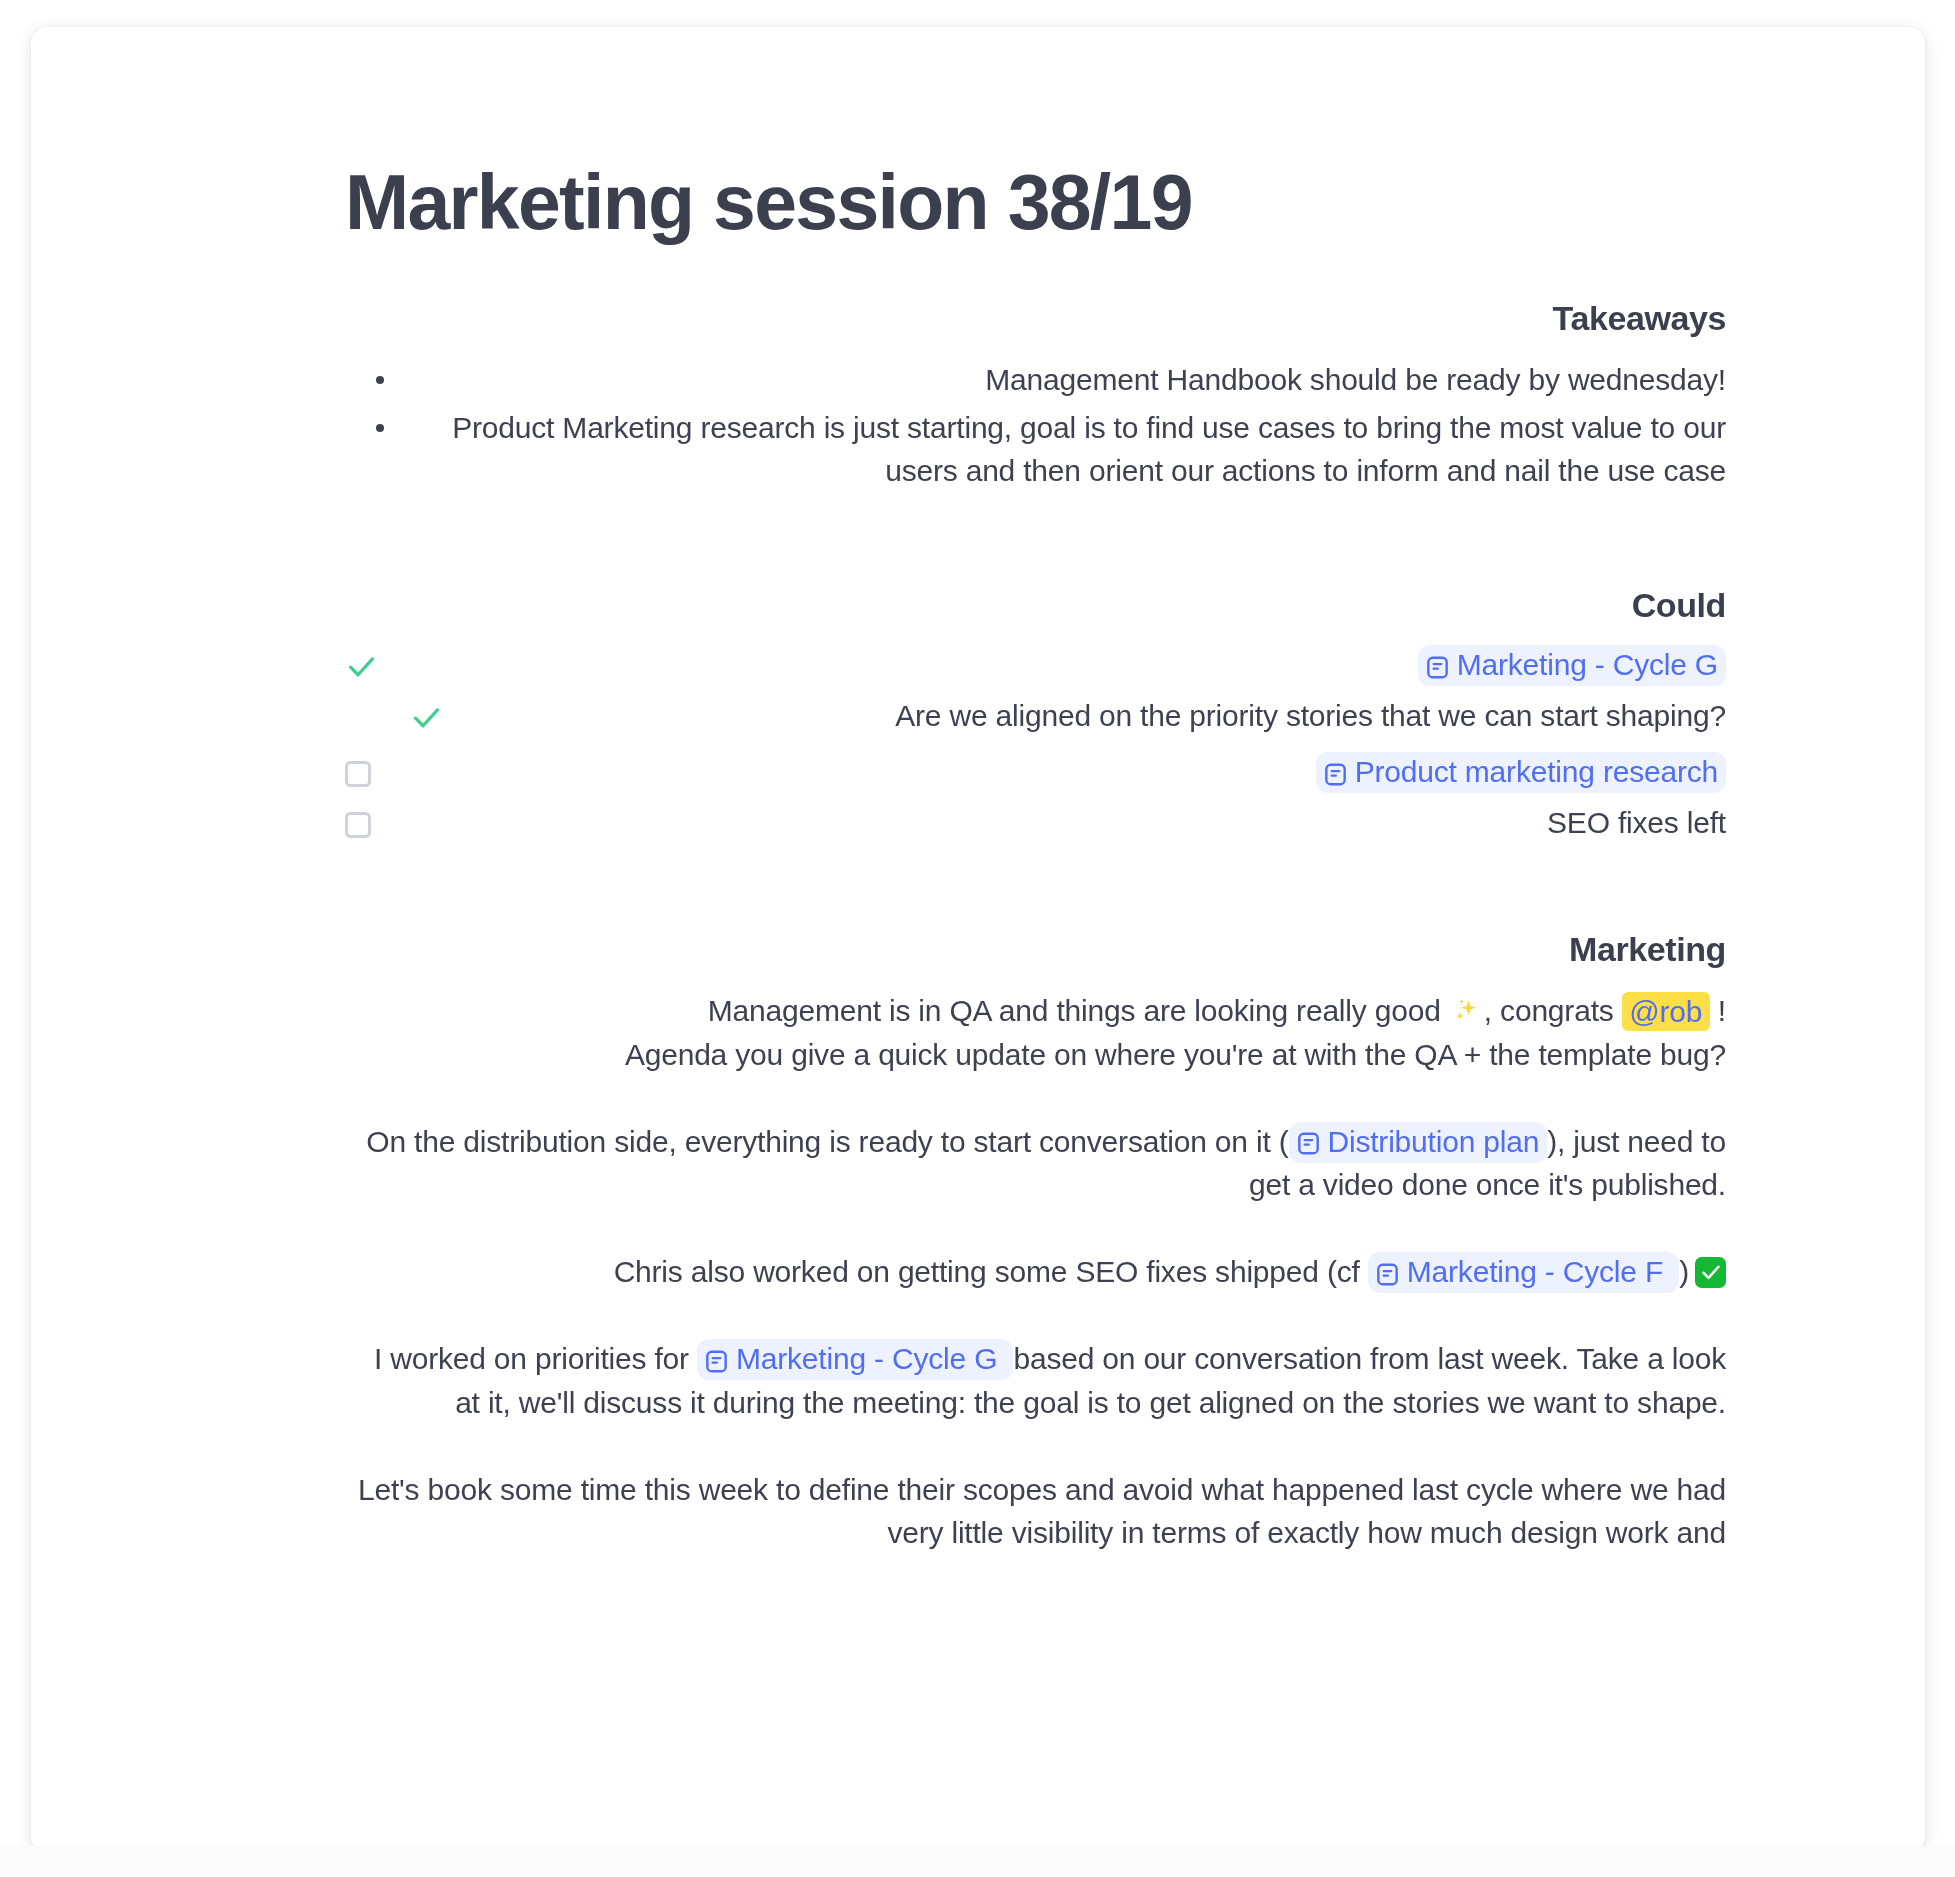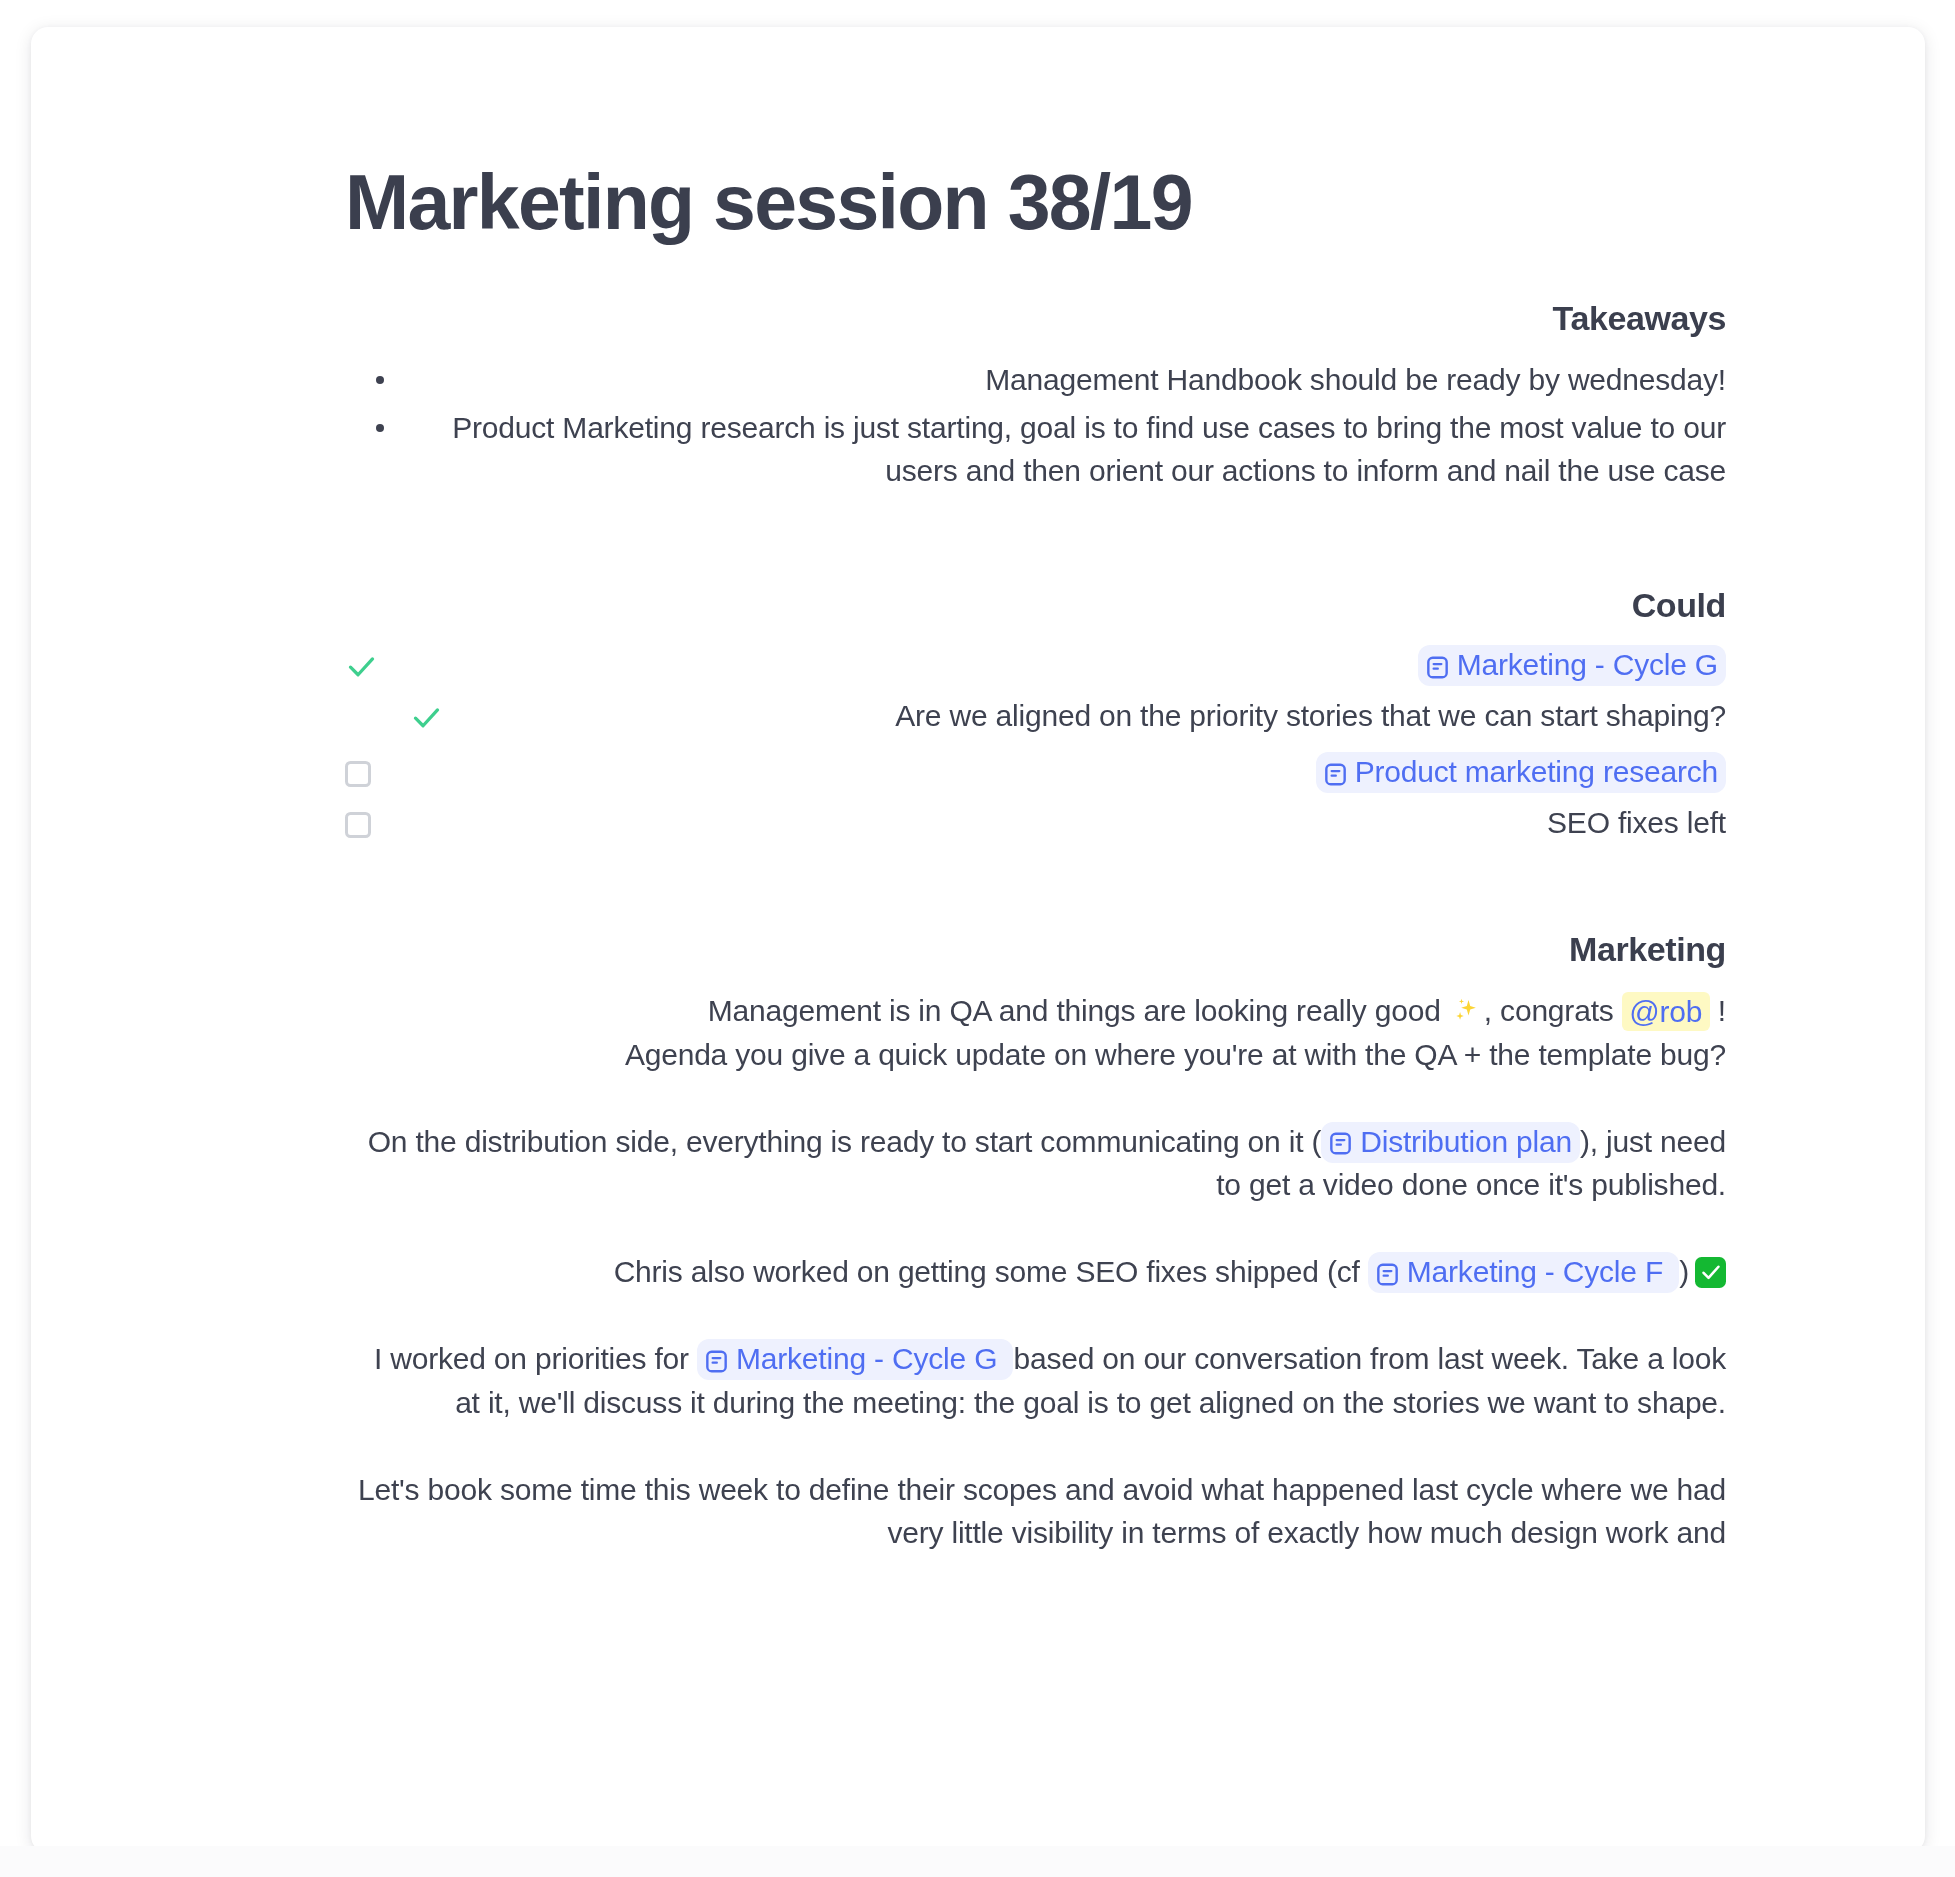--- a/index.html
+++ b/index.html
@@ -158,21 +158,21 @@
     display: inline-block;
     vertical-align: -4.5px;
     width: 25px;
     height: 25px;
     margin-right: 7px;
   }
   .doc-link .page-icon svg { display: block; width: 100%; height: 100%; }
 
   
   .mention {
-    background: #fef9c3;
+    background: #fde047;
     color: #4f6ef2;
     border-radius: 6px;
     padding: 2.5px 7.5px 4px 7.5px;
     font-size: 30px;
     letter-spacing: -0.2px;
   }
 
   
   .emoji-sparkle {
     display: inline-block;
@@ -311,21 +311,21 @@
           </svg>
         </span><span>, congrats</span>
         <span class="mention">@rob</span>
         <span>!</span>
         <span class="nl">Agenda you give a quick update on where you're at with the QA + the template bug?</span>
       </p>
 
       <div class="para-gap"></div>
 
       <p class="body-text para">
-        <span>On the distribution side, everything is ready to start communicating on it (</span><span class="doc-link"><span class="page-icon">
+        <span>On the distribution side, everything is ready to start conversation on it (</span><span class="doc-link"><span class="page-icon">
               <svg viewBox="0 0 24 24" xmlns="http://www.w3.org/2000/svg">
                 <rect x="3.2" y="2.6" width="17.6" height="18.8" rx="4.2" fill="none" stroke="#4f6ef2" stroke-width="2.3"></rect>
                 <rect x="7.2" y="7.6" width="9.6" height="2.2" rx="1.1" fill="#4f6ef2"></rect>
                 <rect x="7.2" y="12.0" width="6.2" height="2.2" rx="1.1" fill="#4f6ef2"></rect>
               </svg>
             </span><span>Distribution plan</span></span><span>), just need to get a video done once it's published.</span>
       </p>
 
       <div class="para-gap"></div>
 

